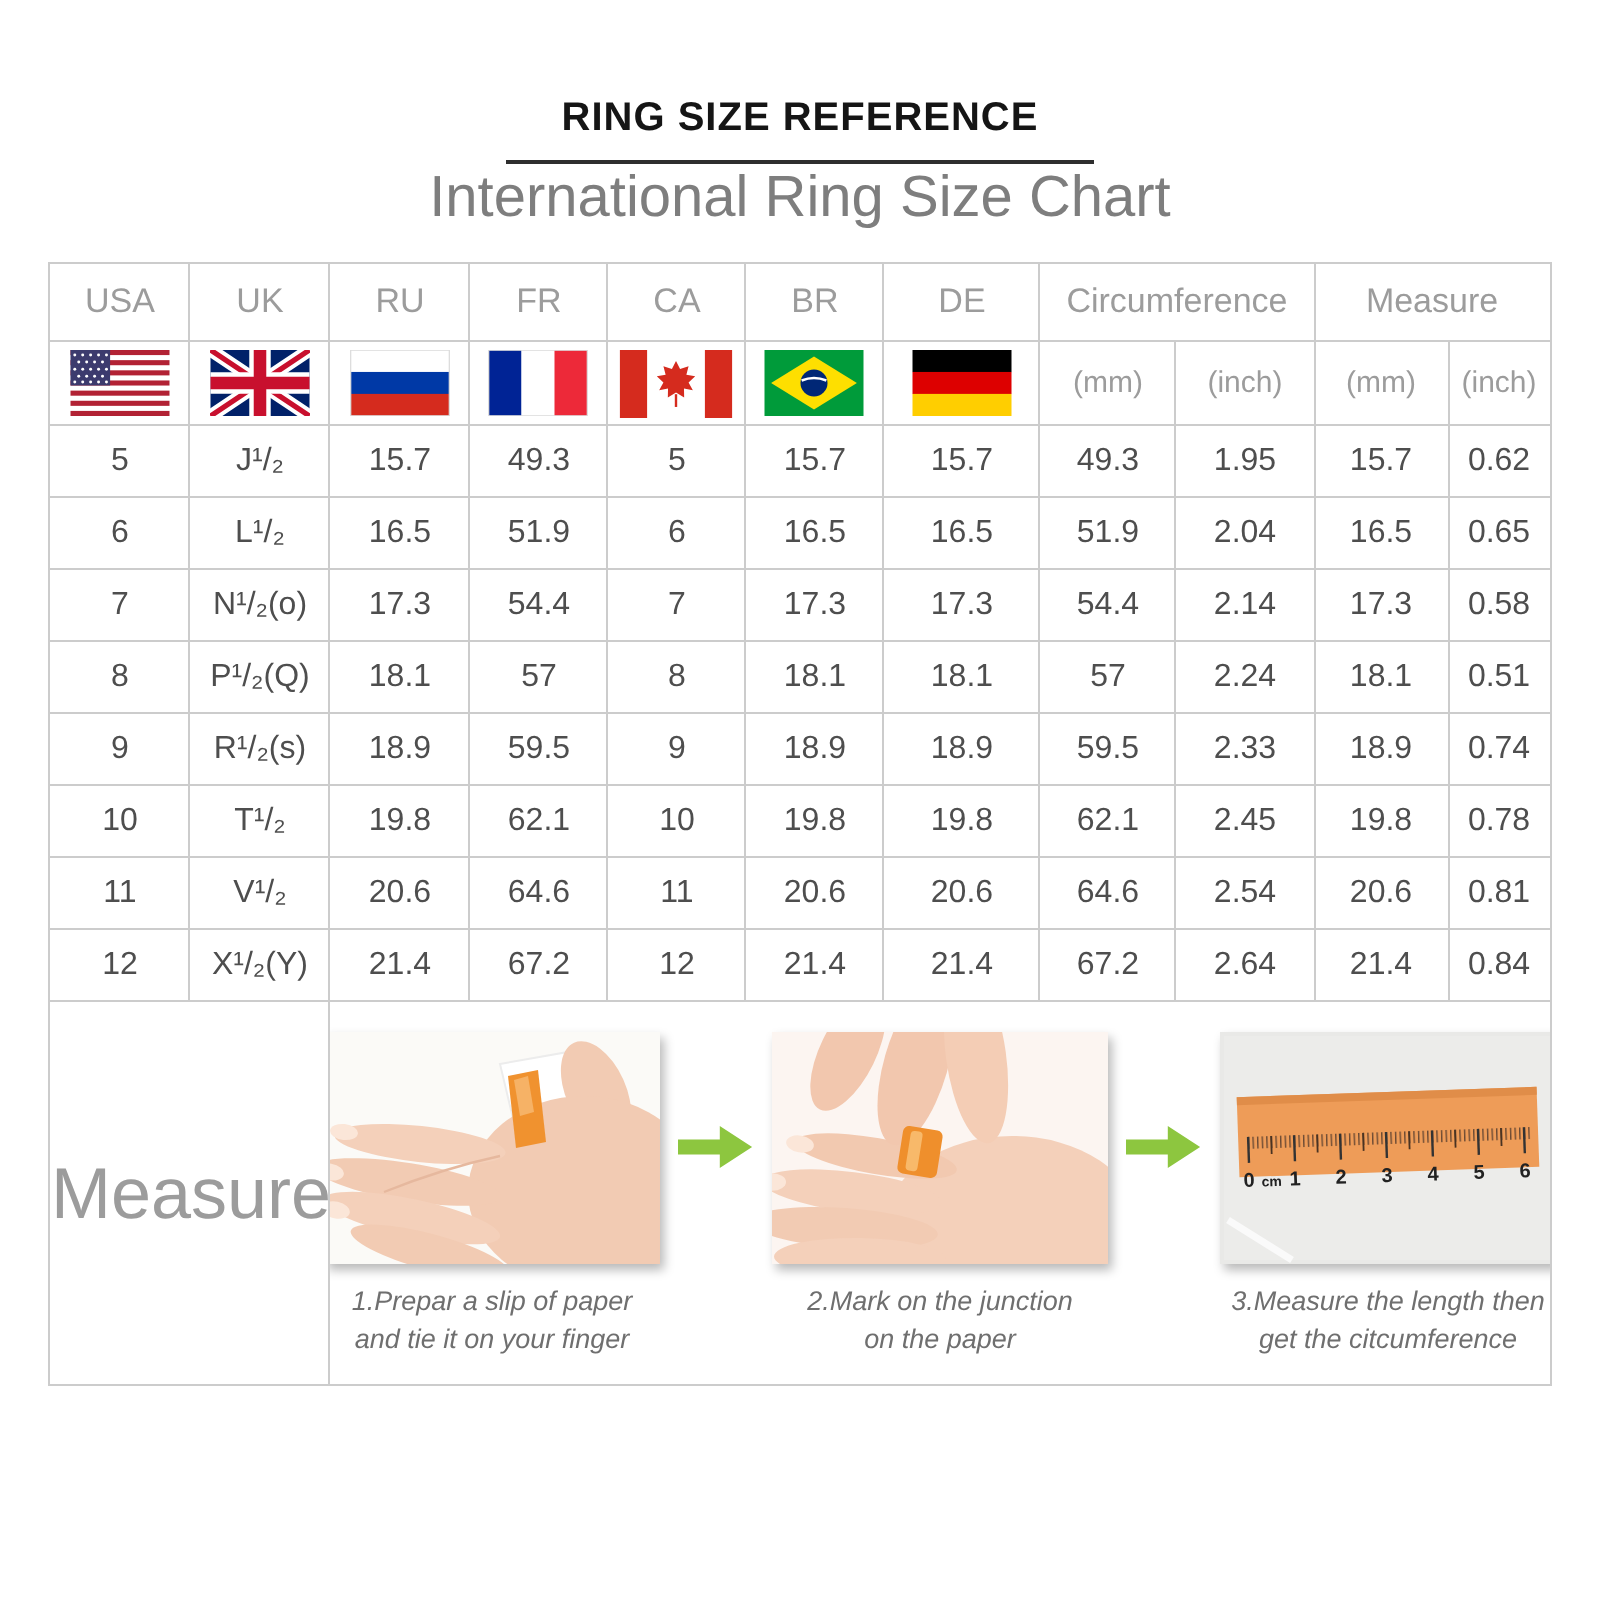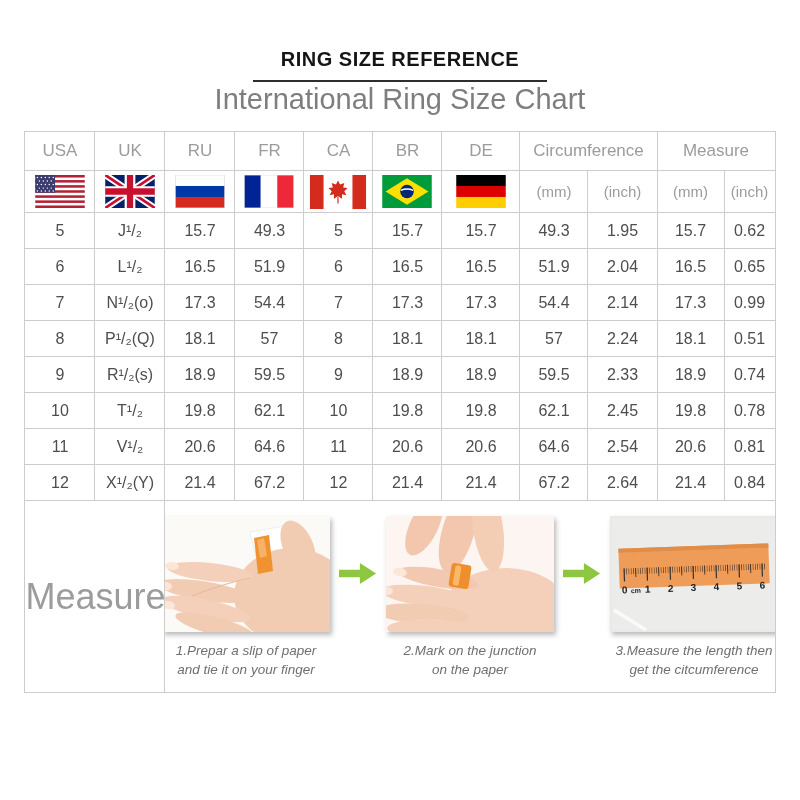--- a/index.html
+++ b/index.html
@@ -201,21 +201,21 @@
         <td>7</td>
         <td>N¹/₂(o)</td>
         <td>17.3</td>
         <td>54.4</td>
         <td>7</td>
         <td>17.3</td>
         <td>17.3</td>
         <td>54.4</td>
         <td>2.14</td>
         <td>17.3</td>
-        <td>0.99</td>
+        <td>0.58</td>
       </tr>
       <tr>
         <td>8</td>
         <td>P¹/₂(Q)</td>
         <td>18.1</td>
         <td>57</td>
         <td>8</td>
         <td>18.1</td>
         <td>18.1</td>
         <td>57</td>

